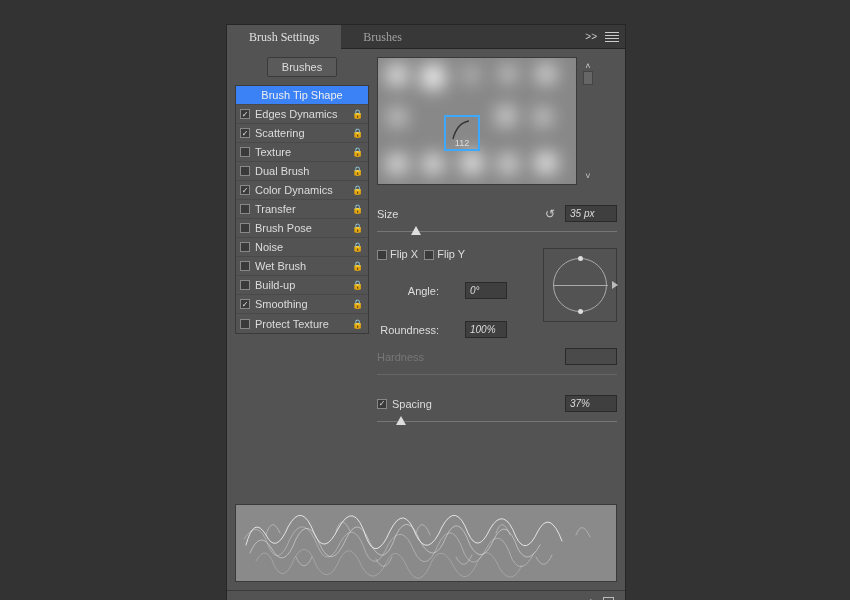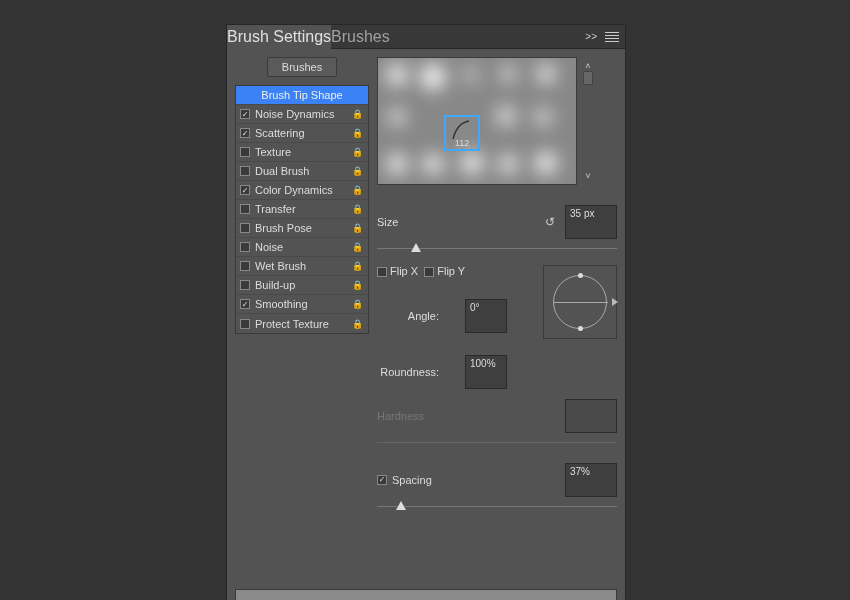--- a/index.html
+++ b/index.html
@@ -1,19 +1,19 @@
 <!DOCTYPE html>
 <html><head>
 <meta charset="utf-8">
 <style>
 * { box-sizing: border-box; margin: 0; padding: 0; font-family: -apple-system, "Segoe UI", Arial, sans-serif; }
 body { background: #333; width: 850px; height: 600px; position: relative; overflow: hidden; }
 .panel { position: absolute; left: 226px; top: 24px; width: 400px; background: #535353; border: 1px solid #262626; }
 .tab-bar { display: flex; align-items: center; height: 24px; background: #383838; border-bottom: 1px solid #262626; }
-.tab { padding: 0 0; height: 24px; line-height: 24px; font-size: 16px; color: #a0a0a0; cursor: pointer; }
+.tab { padding: 0 22px; height: 24px; line-height: 24px; font-size: 12px; color: #a0a0a0; cursor: pointer; font-family: Liberation Serif, serif; }
 .tab.active { background: #535353; color: #e0e0e0; }
 .tab-tools { margin-left: auto; display: flex; align-items: center; padding-right: 6px; gap: 8px; }
 .chevr { color: #ccc; font-size: 10px; cursor: pointer; }
 .menu-lines { width: 14px; height: 10px; display: flex; flex-direction: column; justify-content: space-between; cursor: pointer; }
 .menu-lines span { height: 1px; background: #ccc; }
 .body { display: flex; padding: 8px; gap: 8px; }
 .left-col { width: 134px; }
 .btn { background: #5a5a5a; border: 1px solid #3a3a3a; color: #ddd; font-size: 11px; padding: 3px 14px; cursor: pointer; display: block; margin: 0 auto 8px; border-radius: 2px; }
 .opt-list { border: 1px solid #3a3a3a; }
 .opt { display: flex; align-items: center; height: 19px; padding: 0 4px; border-bottom: 1px solid #494949; font-size: 11px; gap: 5px; position: relative; cursor: pointer; }
@@ -28,21 +28,21 @@
 .swatch-box { width: 200px; height: 128px; border: 1px solid #3a3a3a; background: #888; position: relative; overflow: hidden; }
 .blur { position: absolute; border-radius: 50%; filter: blur(9px); background: #fff; }
 .sel-brush { position: absolute; left: 66px; top: 44px; width: 36px; height: 36px; border: 2px solid #3ea8ff; display: flex; flex-direction: column; align-items: center; justify-content: flex-end; font-size: 9px; color: #ddd; padding-bottom: 1px; margin-top: 13px; }
 .sel-brush svg { position: absolute; top: 2px; }
 .sbar { width: 14px; display: flex; flex-direction: column; align-items: center; justify-content: space-between; padding: 4px 0; }
 .sbar .arr { font-size: 9px; color: #ccc; cursor: pointer; }
 .sbar .thumb { width: 10px; height: 14px; background: #666; border: 1px solid #444; cursor: pointer; }
 .ctrl-row { display: flex; align-items: center; font-size: 11px; color: #ddd; margin-top: 20px; gap: 6px; }
 .ctrl-row .label { flex: 1; }
 .reset { color: #ccc; font-size: 12px; cursor: pointer; margin-right: 4px; }
-.val-box { background: #3f3f3f; border: 1px solid #2a2a2a; color: #ddd; font-size: 10px; width: 52px; height: 34px; padding: 0 4px; text-align: left; line-height: 15px; }
+.val-box { background: #3f3f3f; border: 1px solid #2a2a2a; color: #ddd; font-size: 10px; width: 52px; height: 17px; padding: 0 4px; text-align: left; line-height: 15px; font-style: italic; }
 .slider { height: 14px; position: relative; margin-top: 2px; }
 .slider .track { position: absolute; top: 7px; left: 0; right: 0; height: 1px; background: #777; }
 .slider .knob { position: absolute; top: 2px; width: 0; height: 0; border-left: 5px solid transparent; border-right: 5px solid transparent; border-bottom: 9px solid #ddd; cursor: pointer; }
 .flip-angle { display: flex; gap: 8px; margin-top: 10px; }
 .fa-left { flex: 1; font-size: 11px; color: #ddd; }
 .mini-cb { width: 10px; height: 10px; border: 1px solid #888; background: #3a3a3a; display: inline-block; vertical-align: middle; margin-right: 3px; }
 .mini-cb.on::before { content: "✓"; font-size: 8px; color: #ddd; display: block; text-align: center; line-height: 8px; }
 .pair { display: flex; align-items: center; margin-top: 22px; gap: 20px; }
 .pair .pl { width: 68px; text-align: right; padding-right: 6px; }
 .angle-widget { width: 74px; height: 74px; border: 1px solid #3a3a3a; position: relative; }
@@ -79,21 +79,21 @@
 
   <div class="body">
     <div class="left-col">
       <button class="btn">Brushes</button>
       <div class="opt-list">
         <div class="opt hdr">
             <span>Brush Tip Shape</span>
           </div>
         <div class="opt">
             <span class="cb on"></span>
-            <span class="lbl">Noise Dynamics</span>
+            <span class="lbl">Edges Dynamics</span>
             <span class="lock">🔒</span>
           </div>
         <div class="opt">
             <span class="cb on"></span>
             <span class="lbl">Scattering</span>
             <span class="lock">🔒</span>
           </div>
         <div class="opt">
             <span class="cb"></span>
             <span class="lbl">Texture</span>

